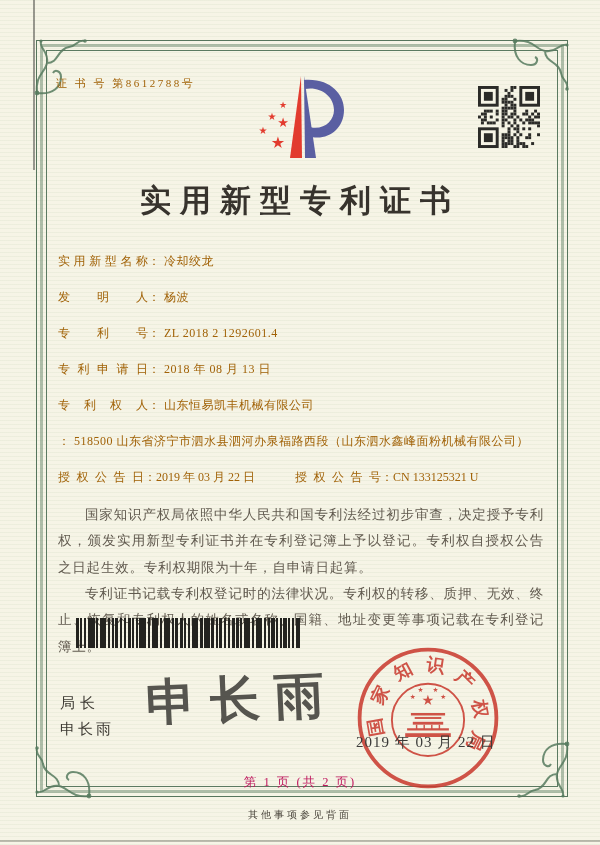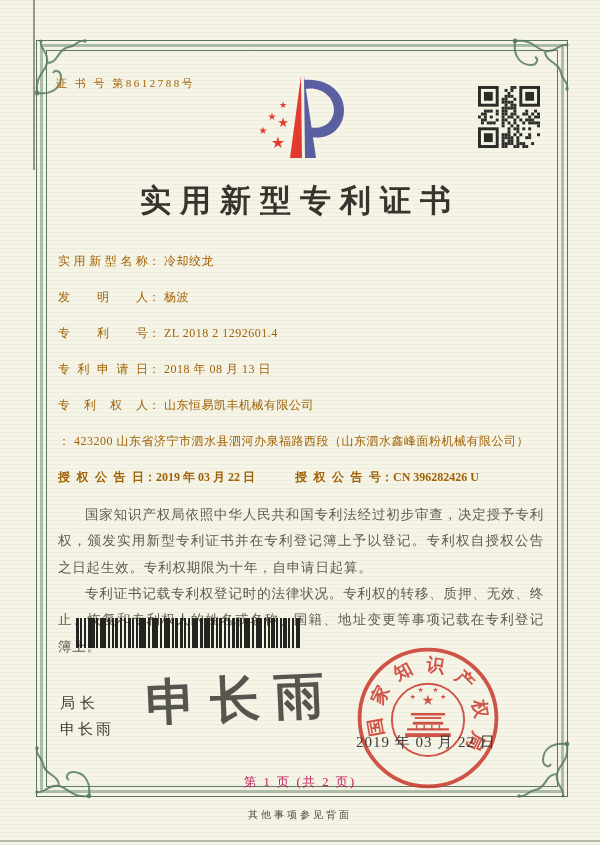--- a/index.html
+++ b/index.html
@@ -43,21 +43,21 @@
 
   .title{left:0;top:180px;width:100%;text-align:center;font-size:31px;font-weight:600;
          letter-spacing:9px;color:#37332d;}
 
   .fields{left:58px;top:251px;width:484px;font-size:12px;color:#a16207;}
   .field-row{display:flex;margin-bottom:15px;line-height:21px;}
   .flabel{display:inline-block;width:90px;text-align:justify;text-align-last:justify;
           text-justify:inter-character;flex:0 0 90px;}
   .fcolon{flex:0 0 auto;}
   .fvalue{flex:1 1 auto;padding-left:4px;letter-spacing:.5px;}
-  .grant-row{display:flex;margin-top:3px;line-height:21px;font-weight:bold;}
+  .grant-row{display:flex;margin-top:3px;line-height:21px;}
   .grant-pair{display:flex;}
   .grant-pair + .grant-pair{margin-left:40px;}
   .glabel{display:inline-block;width:86px;text-align:justify;text-align-last:justify;text-justify:inter-character;}
 
   .paragraphs{left:58px;top:502px;width:486px;font-size:13.5px;line-height:1.95;
               color:#615a4f;letter-spacing:.8px;text-align:justify;}
   .paragraphs p{margin:0;text-indent:2em;}
 
   .barcode{left:76px;top:618px;width:224px;height:30px;
     background-image:
@@ -281,32 +281,32 @@
         <span class="fcolon">：</span>
       <span class="fvalue">2018 年 08 月 13 日</span>
     </div>
     <div class="field-row">
       <span class="flabel">专 利 权 人</span>
         <span class="fcolon">：</span>
       <span class="fvalue">山东恒易凯丰机械有限公司</span>
     </div>
     <div class="field-row">
         <span class="fcolon">：</span>
-      <span class="fvalue">423200 山东省济宁市泗水县泗河办泉福路西段（山东泗水鑫峰面粉机械有限公司）</span>
+      <span class="fvalue">518500 山东省济宁市泗水县泗河办泉福路西段（山东泗水鑫峰面粉机械有限公司）</span>
     </div>
     <div class="grant-row">
       <span class="grant-pair">
         <span class="glabel">授权公告日</span>
           <span>：</span>
         <span>2019 年 03 月 22 日</span>
       </span>
       <span class="grant-pair">
         <span class="glabel">授权公告号</span>
           <span>：</span>
-        <span>CN 396282426 U</span>
+        <span>CN 133125321 U</span>
       </span>
     </div>
   </div>
 
   <div class="abs paragraphs">
     <p>国家知识产权局依照中华人民共和国专利法经过初步审查，决定授予专利权，颁发实用新型专利证书并在专利登记簿上予以登记。专利权自授权公告之日起生效。专利权期限为十年，自申请日起算。</p>
     <p>专利证书记载专利权登记时的法律状况。专利权的转移、质押、无效、终止、恢复和专利权人的姓名或名称、国籍、地址变更等事项记载在专利登记簿上。</p>
   </div>
 
   <div class="abs barcode"></div>

